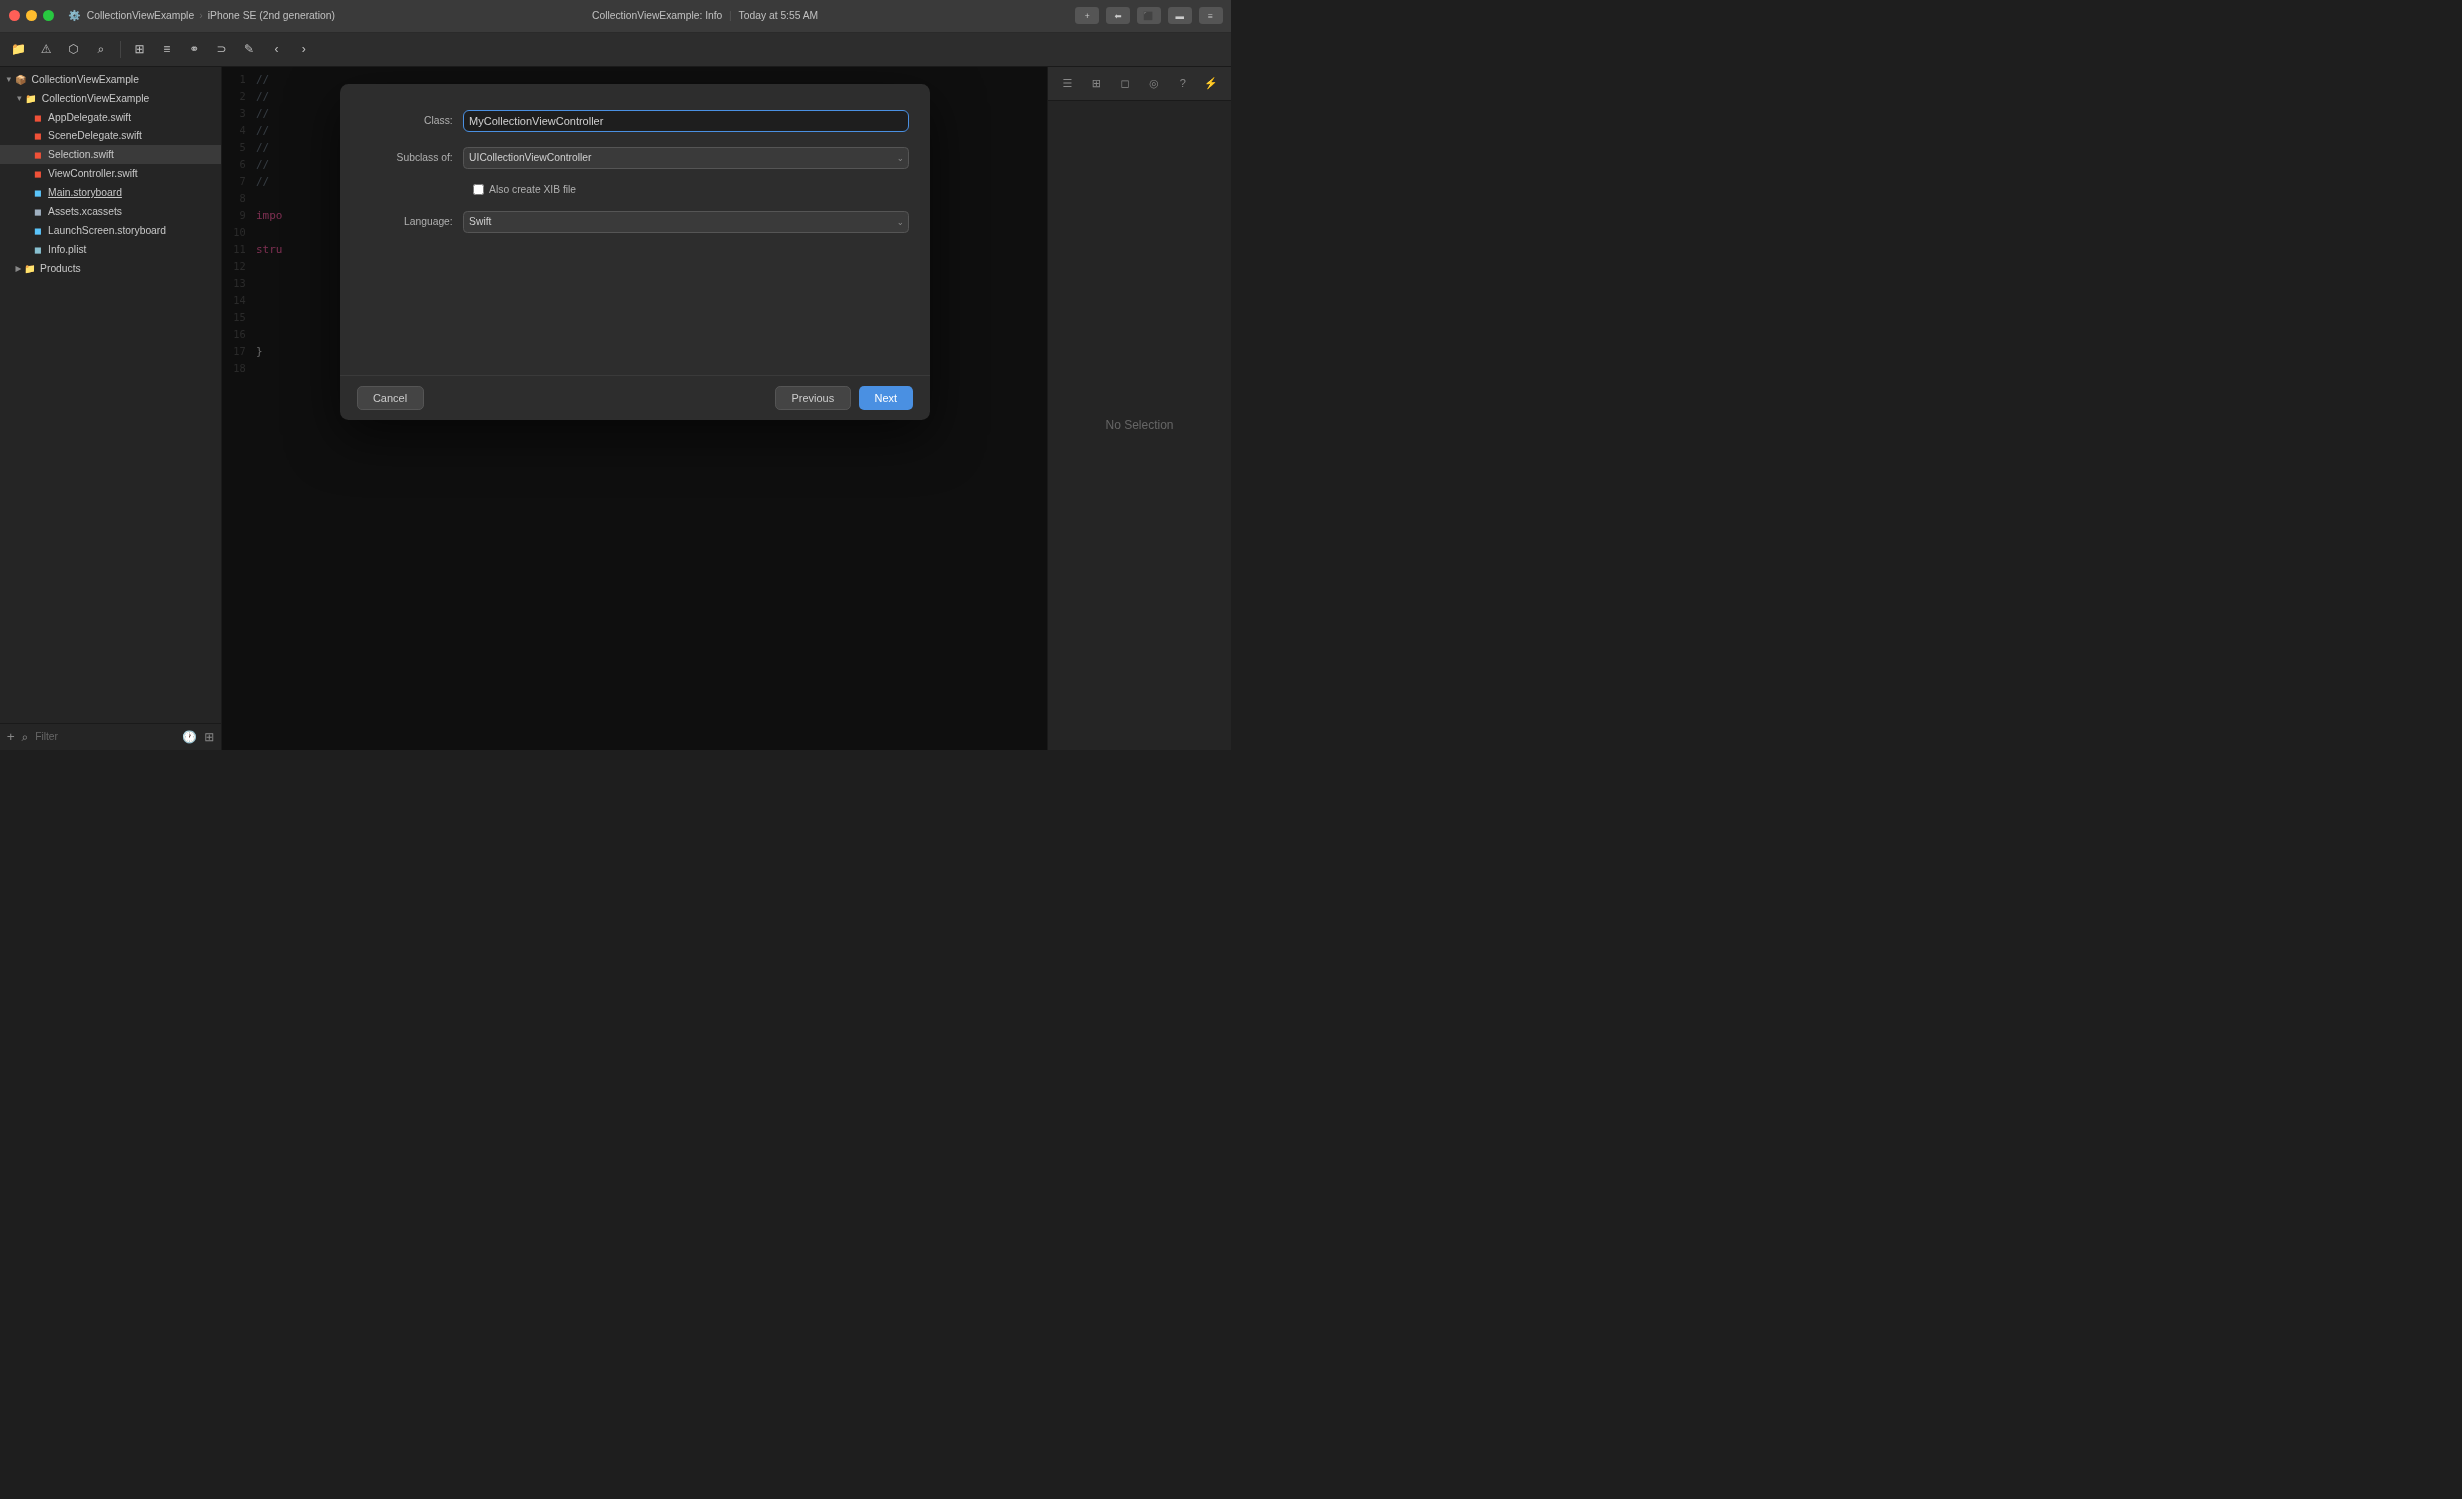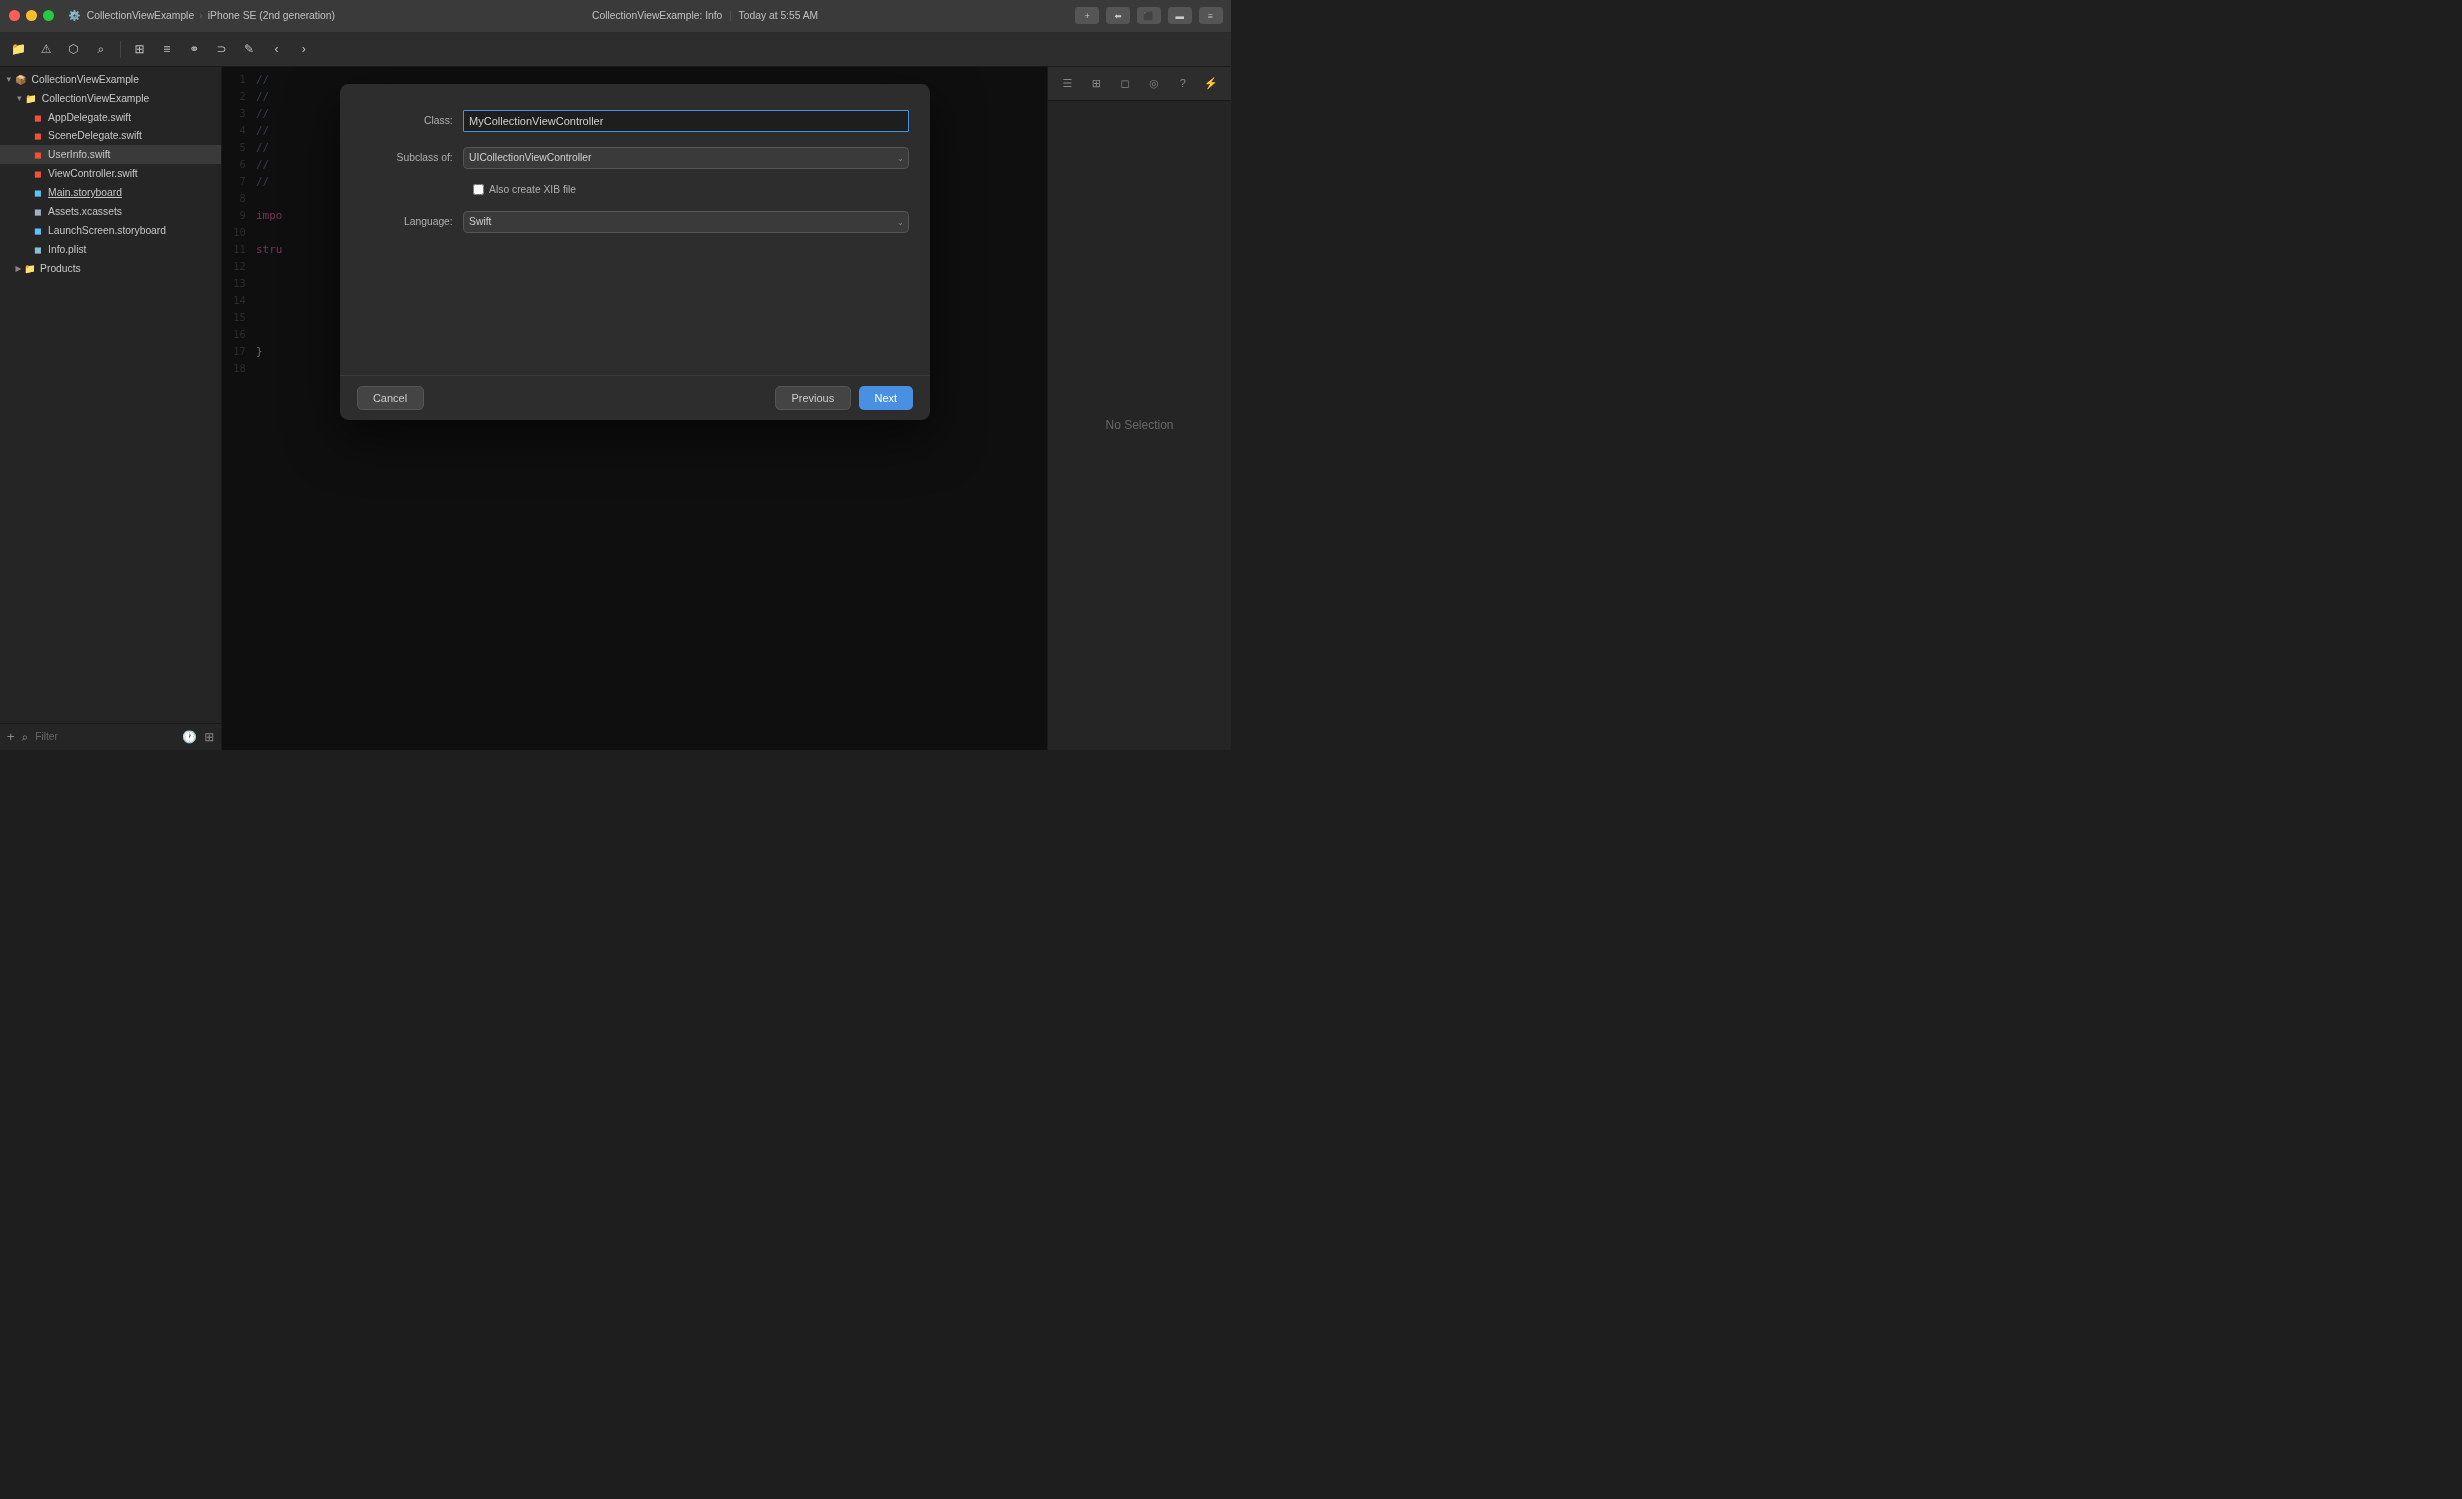--- a/index.html
+++ b/index.html
@@ -283,21 +283,21 @@
       padding-right: 10.3px;
       font-size: 10.3px;
       color: #b0b0b0;
       flex-shrink: 0;
     }
     .form-input {
       flex: 1;
       height: 22px;
       background: #1e1e1e;
       border: 1.7px solid #4a90e2;
-      border-radius: 1px;
+      border-radius: 6px;
       color: #d0d0d0;
       padding: 0 5.1px;
       font-size: 11px;
       font-family: inherit;
       outline: none;
     }
     .form-select-wrapper {
       flex: 1;
       position: relative;
     }
@@ -444,21 +444,21 @@
         <span style="font-size:10.3px;">AppDelegate.swift</span>
       </div>
 
       <div class="sidebar-item" style="padding-left:31px;">
         <span class="icon swift-icon">◼</span>
         <span style="font-size:10.3px;">SceneDelegate.swift</span>
       </div>
 
       <div class="sidebar-item selected" style="padding-left:31px;">
         <span class="icon swift-icon">◼</span>
-        <span style="font-size:10.3px;">UserInfo.swift</span>
+        <span style="font-size:10.3px;">Selection.swift</span>
       </div>
 
       <div class="sidebar-item" style="padding-left:31px;">
         <span class="icon swift-icon">◼</span>
         <span style="font-size:10.3px;">ViewController.swift</span>
       </div>
 
       <div class="sidebar-item" style="padding-left:31px;">
         <span class="icon storyboard-icon">◼</span>
         <span style="font-size:10.3px;text-decoration:underline;">Main.storyboard</span>

